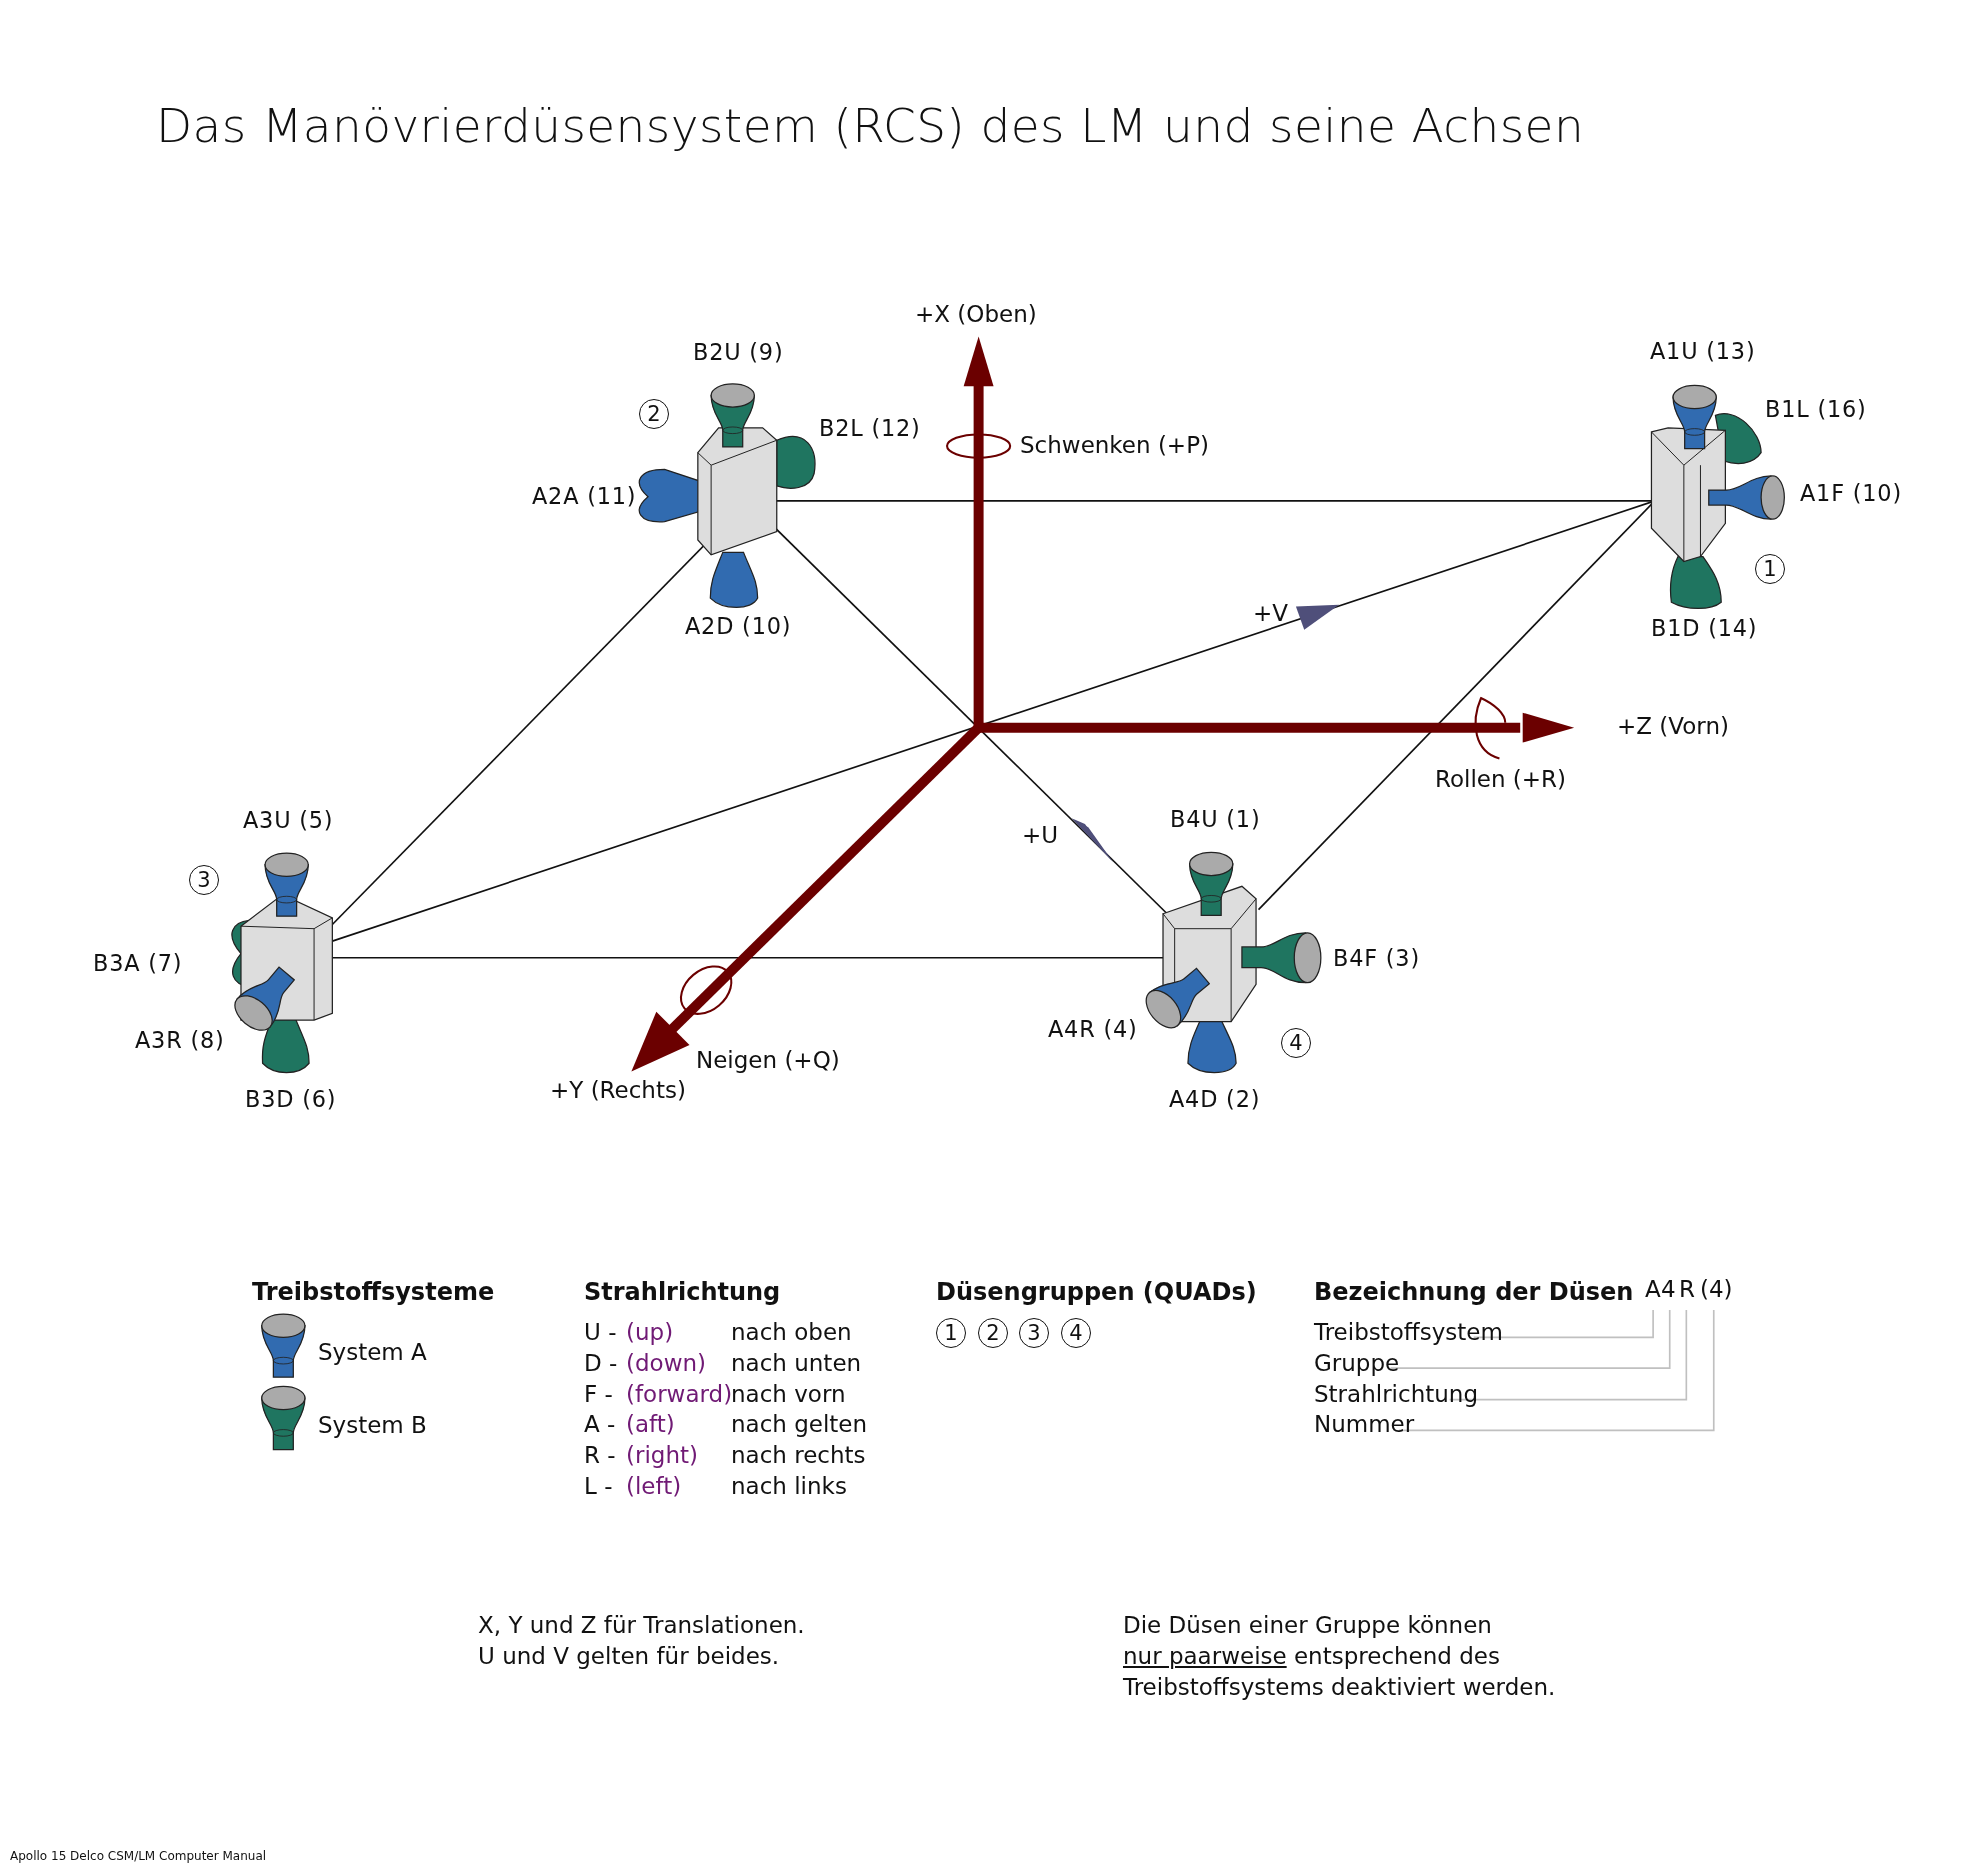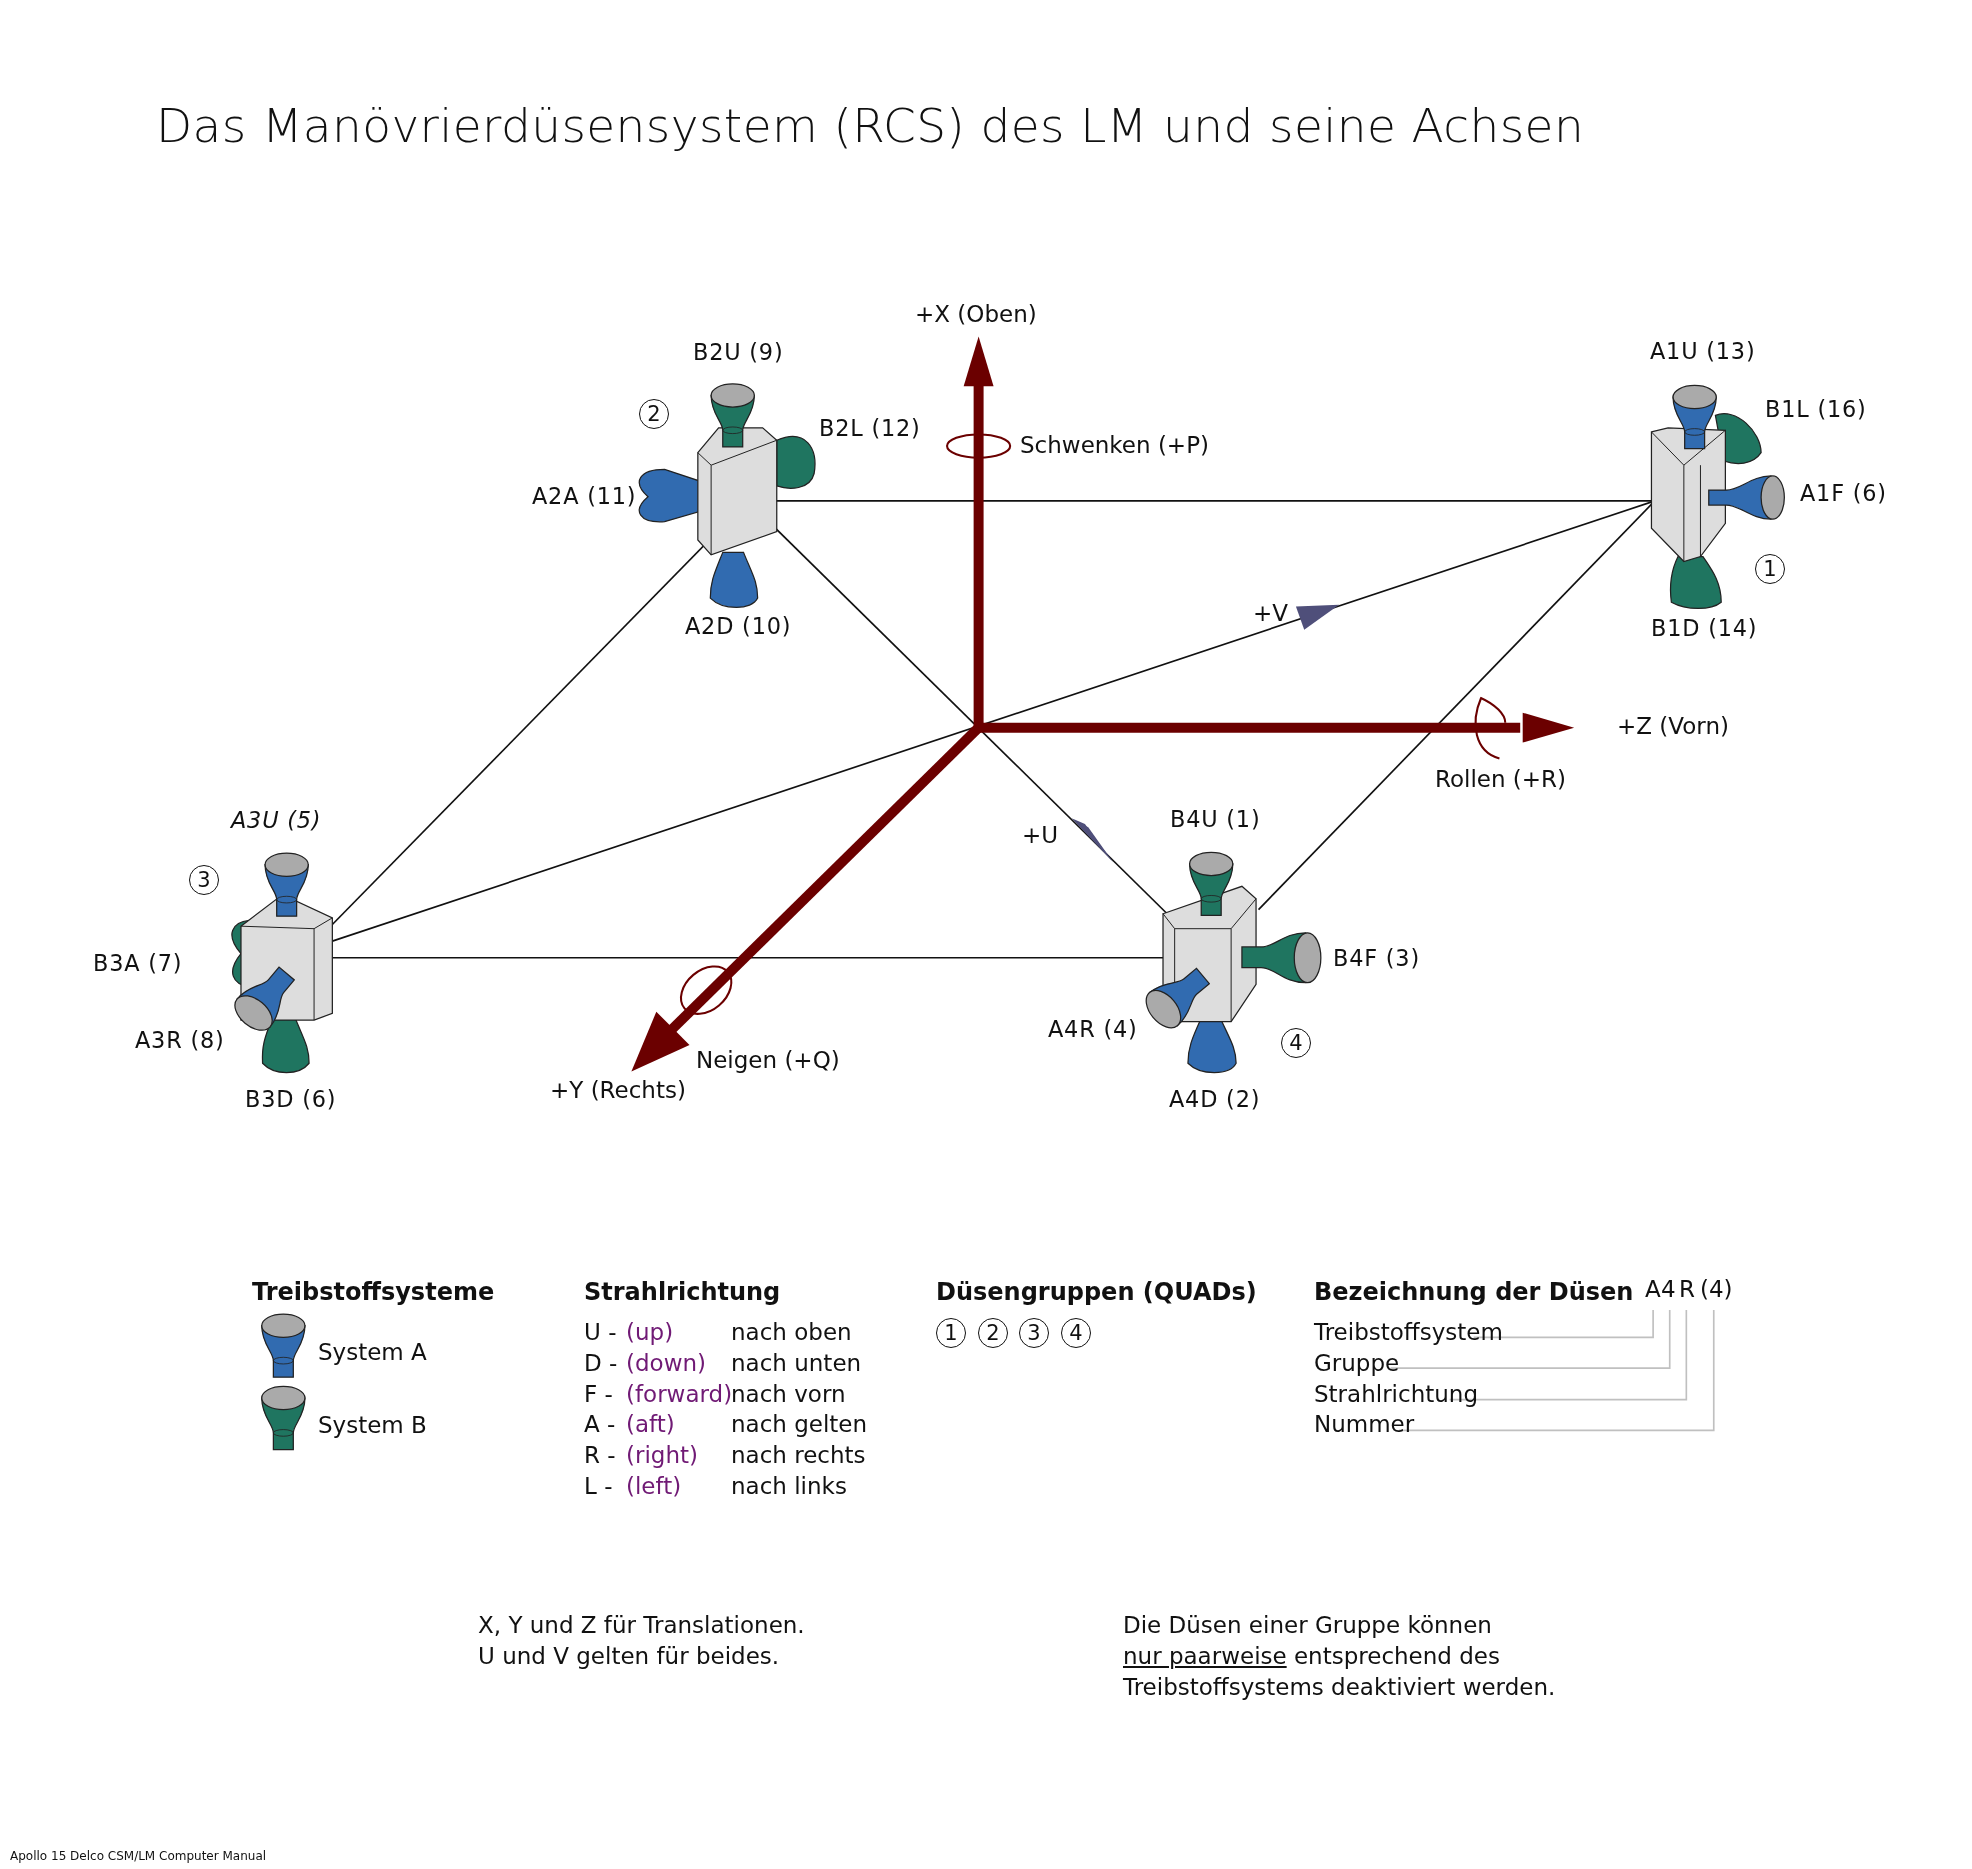--- a/index.html
+++ b/index.html
@@ -136,25 +136,25 @@
 <div class="abs axl" style="left:696px;top:1047px;">Neigen (+Q)</div>
 
 <div class="abs lbl" style="left:693px;top:339px;">B2U (9)</div>
 <div class="abs lbl" style="left:819px;top:415px;">B2L (12)</div>
 <div class="abs lbl" style="left:532px;top:483px;">A2A (11)</div>
 <div class="abs lbl" style="left:685px;top:613px;">A2D (10)</div>
 <div class="quadnum" style="left:639px;top:399px;">2</div>
 
 <div class="abs lbl" style="left:1650px;top:338px;">A1U (13)</div>
 <div class="abs lbl" style="left:1765px;top:396px;">B1L (16)</div>
-<div class="abs lbl" style="left:1800px;top:480px;">A1F (6)</div>
+<div class="abs lbl" style="left:1800px;top:480px;">A1F (10)</div>
 <div class="abs lbl" style="left:1651px;top:615px;">B1D (14)</div>
 <div class="quadnum" style="left:1755px;top:554px;">1</div>
 
-<div class="abs lbl" style="left:231px;top:807px;font-style:italic;">A3U (5)</div>
+<div class="abs lbl" style="left:243px;top:807px;">A3U (5)</div>
 <div class="abs lbl" style="left:93px;top:950px;">B3A (7)</div>
 <div class="abs lbl" style="left:135px;top:1027px;">A3R (8)</div>
 <div class="abs lbl" style="left:245px;top:1086px;">B3D (6)</div>
 <div class="quadnum" style="left:189px;top:865px;">3</div>
 
 <div class="abs lbl" style="left:1170px;top:806px;">B4U (1)</div>
 <div class="abs lbl" style="left:1333px;top:945px;">B4F (3)</div>
 <div class="abs lbl" style="left:1048px;top:1016px;">A4R (4)</div>
 <div class="abs lbl" style="left:1169px;top:1086px;">A4D (2)</div>
 <div class="quadnum" style="left:1281px;top:1028px;">4</div>

